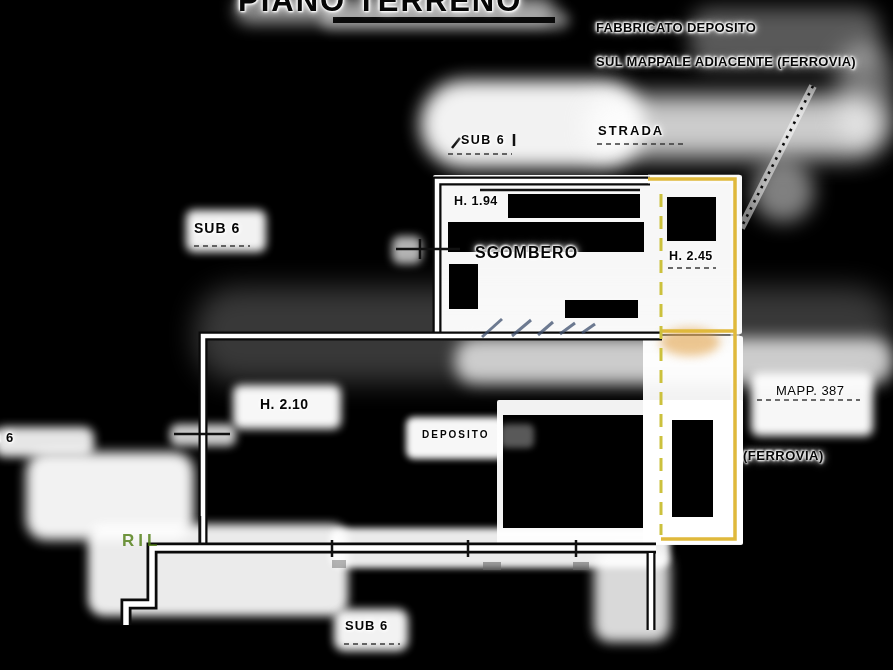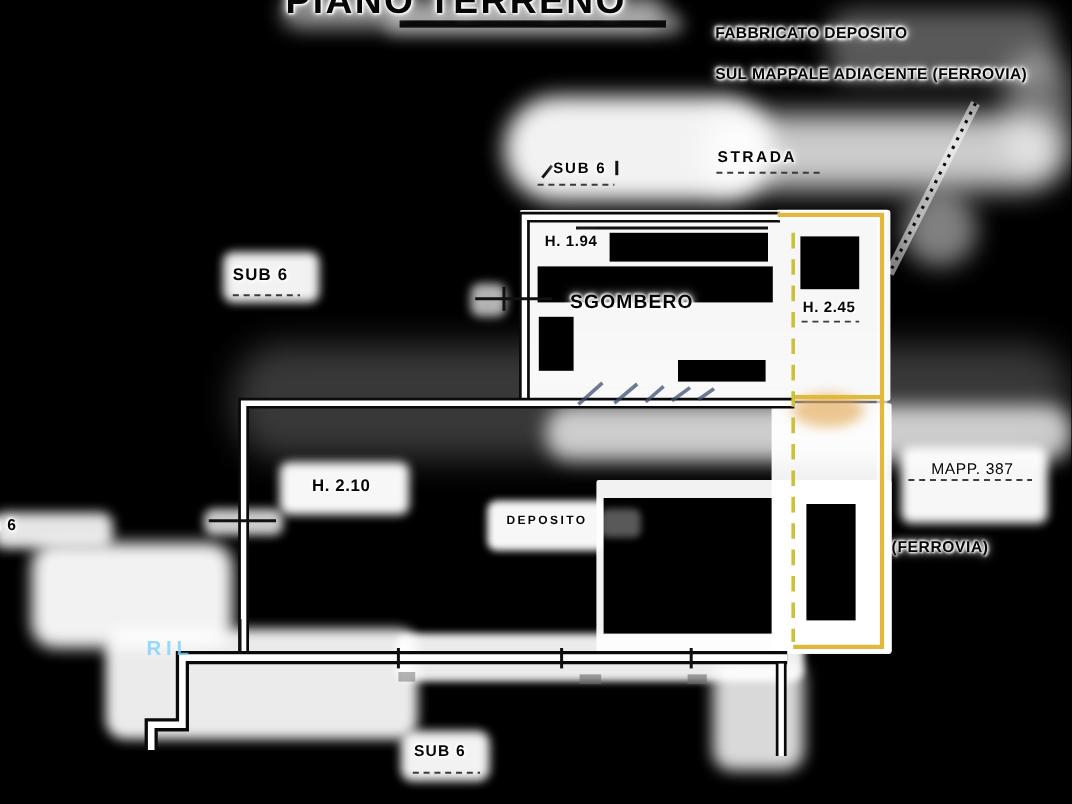--- a/index.html
+++ b/index.html
@@ -141,15 +141,15 @@
   <div class="lbl" style="left:454px;top:194px;font-size:12.5px;letter-spacing:.5px;">H. 1.94</div>
   <div class="lbl" style="left:194px;top:220px;font-size:14px;letter-spacing:1px;">SUB 6</div>
   <div class="lbl" style="left:475px;top:244px;font-size:16px;letter-spacing:1px;">SGOMBERO</div>
   <div class="lbl" style="left:669px;top:249px;font-size:12.5px;letter-spacing:.5px;">H. 2.45</div>
   <div class="lbl" style="left:260px;top:396px;font-size:14px;letter-spacing:.5px;">H. 2.10</div>
   <div class="lbl" style="left:422px;top:429px;font-size:10px;letter-spacing:2px;">DEPOSITO</div>
   <div class="lbl" style="left:776px;top:383px;font-size:13px;font-weight:400;letter-spacing:.5px;text-align:right;">MAPP. 387</div>
   <div class="lbl" style="left:743px;top:410px;font-size:13px;letter-spacing:.5px;margin-top:38px;">(FERROVIA)</div>
   <div class="lbl" style="left:345px;top:618px;font-size:13px;letter-spacing:1px;">SUB 6</div>
   <div class="lbl" style="left:-29px;top:430px;font-size:13px;letter-spacing:1px;">SUB 6</div>
-  <div class="lbl" style="left:122px;top:531px;font-size:17px;letter-spacing:4px;color:#7dd3fc;opacity:.8;text-shadow:none;">RIL</div>
+  <div class="lbl" style="left:122px;top:531px;font-size:17px;letter-spacing:4px;color:#4d7c0f;opacity:.8;text-shadow:none;">RIL</div>
 
 </div>
 
 </body></html>

